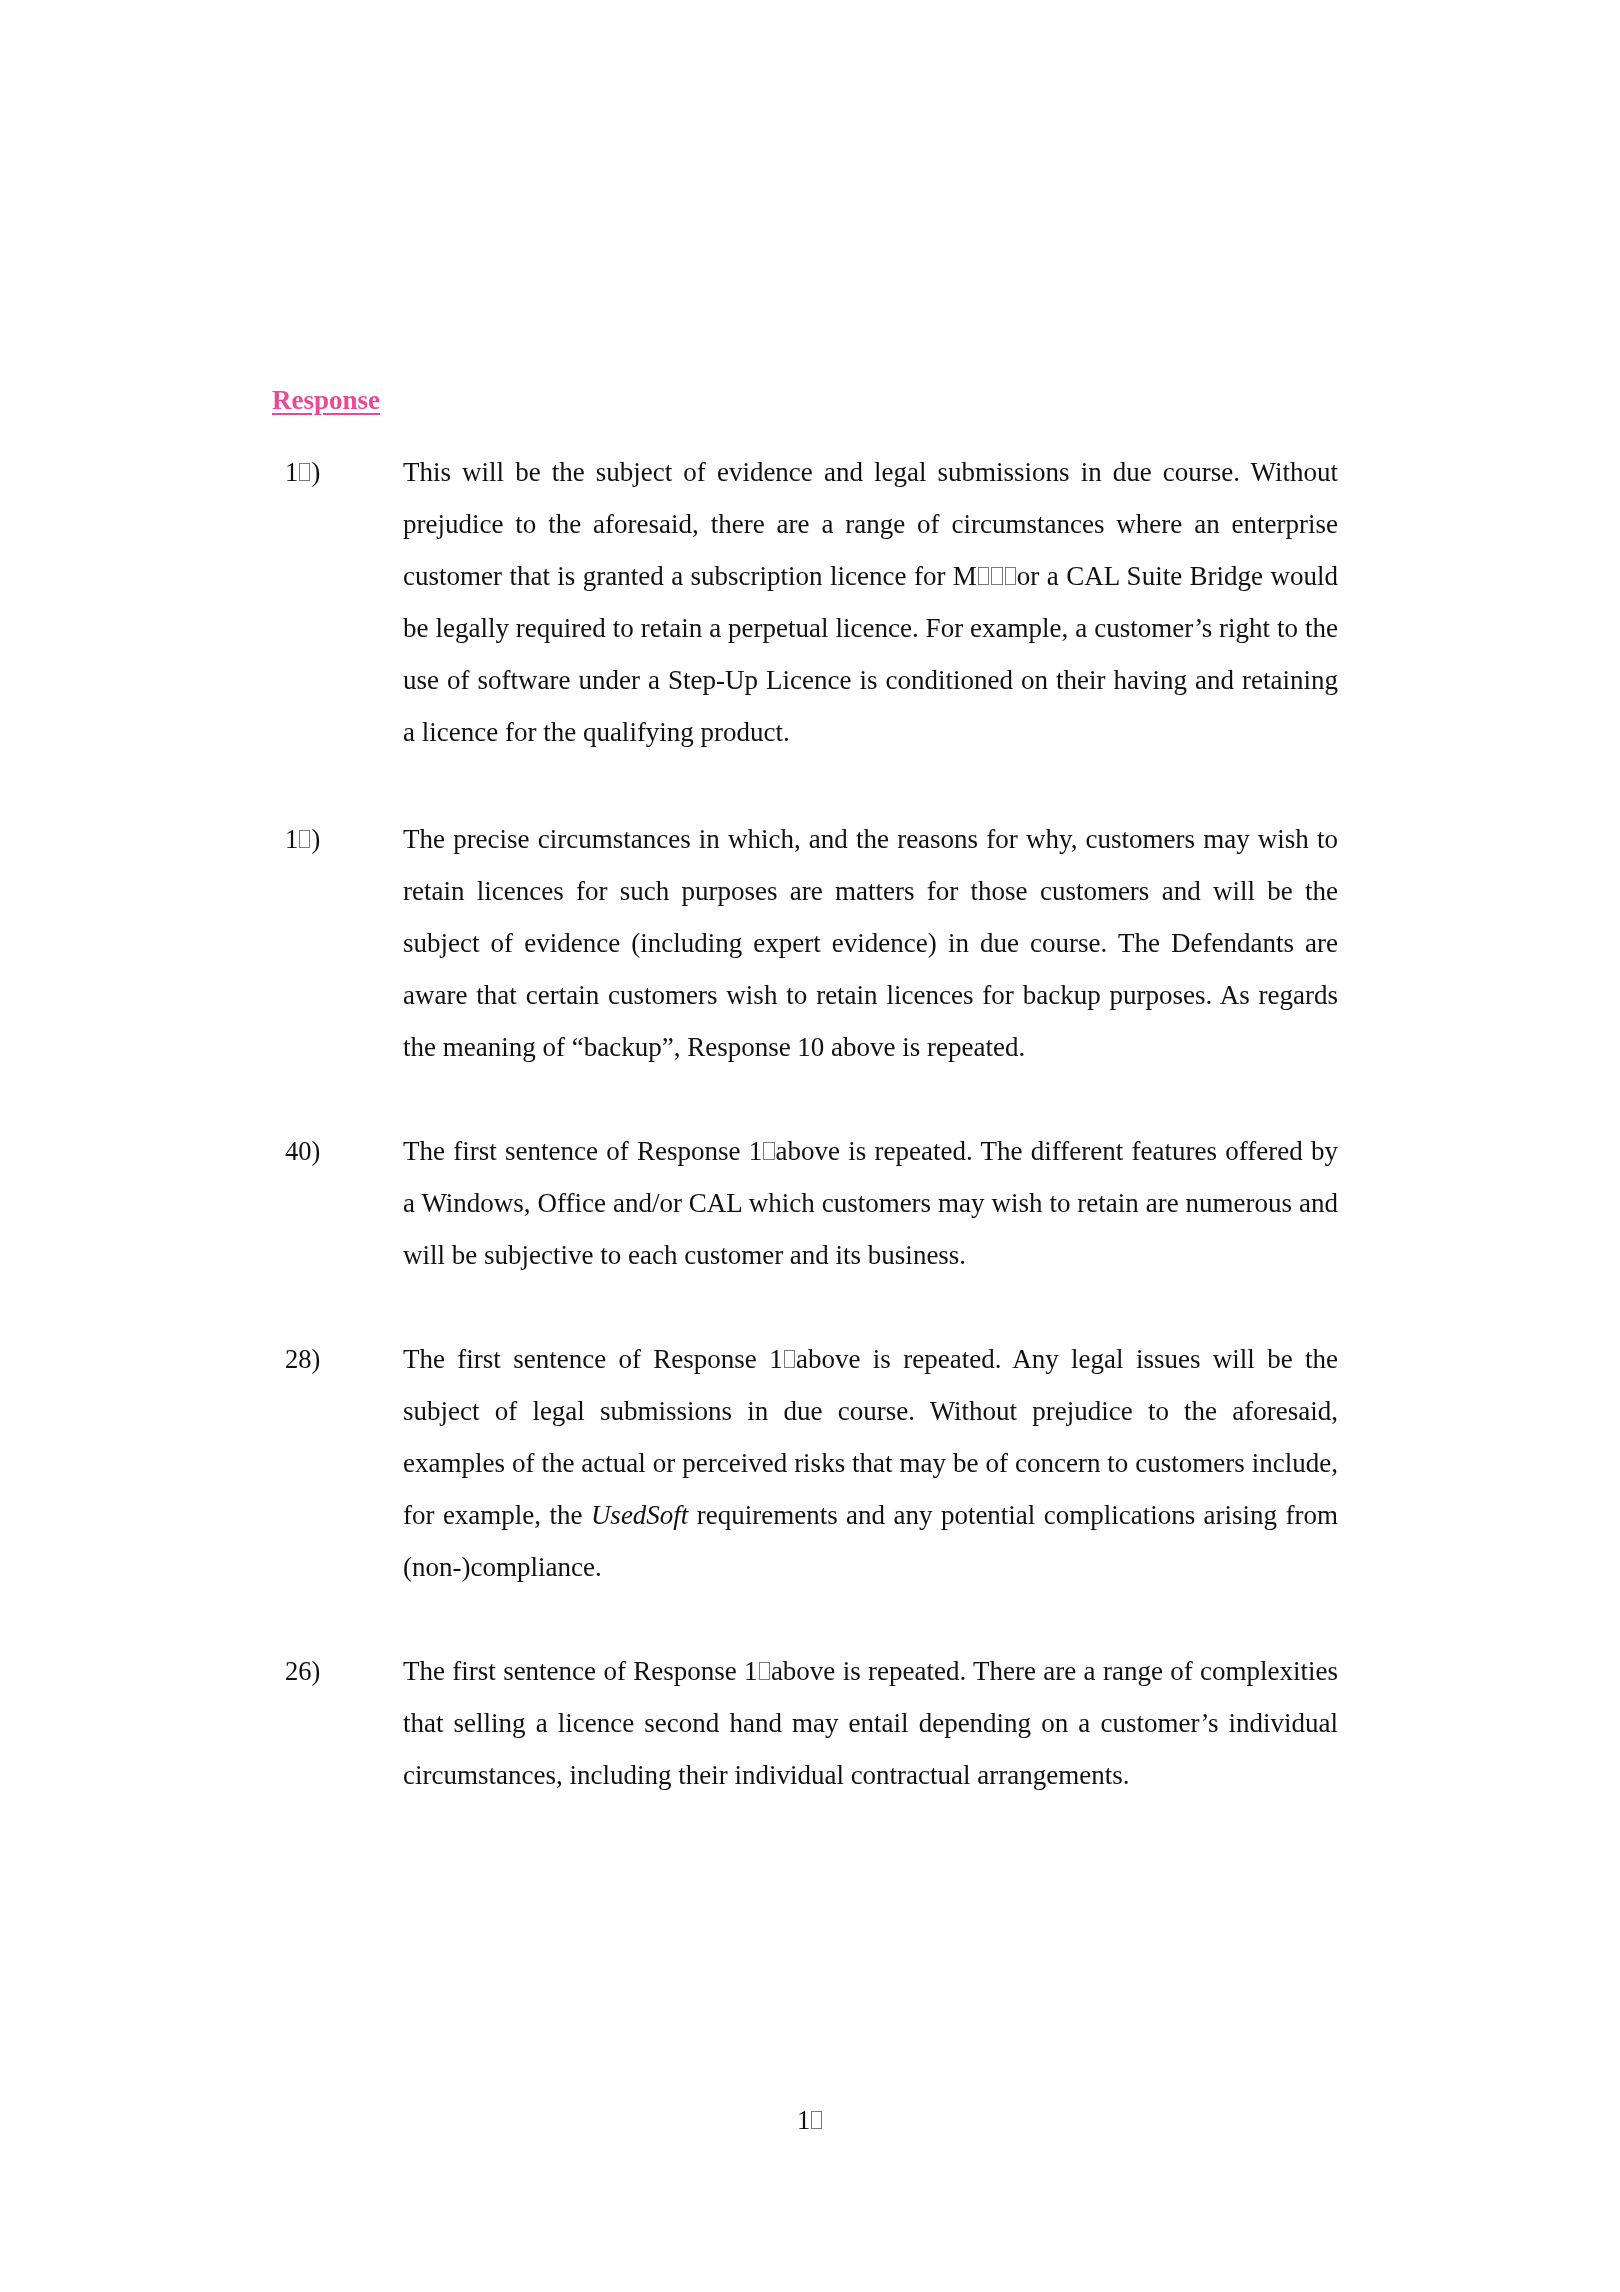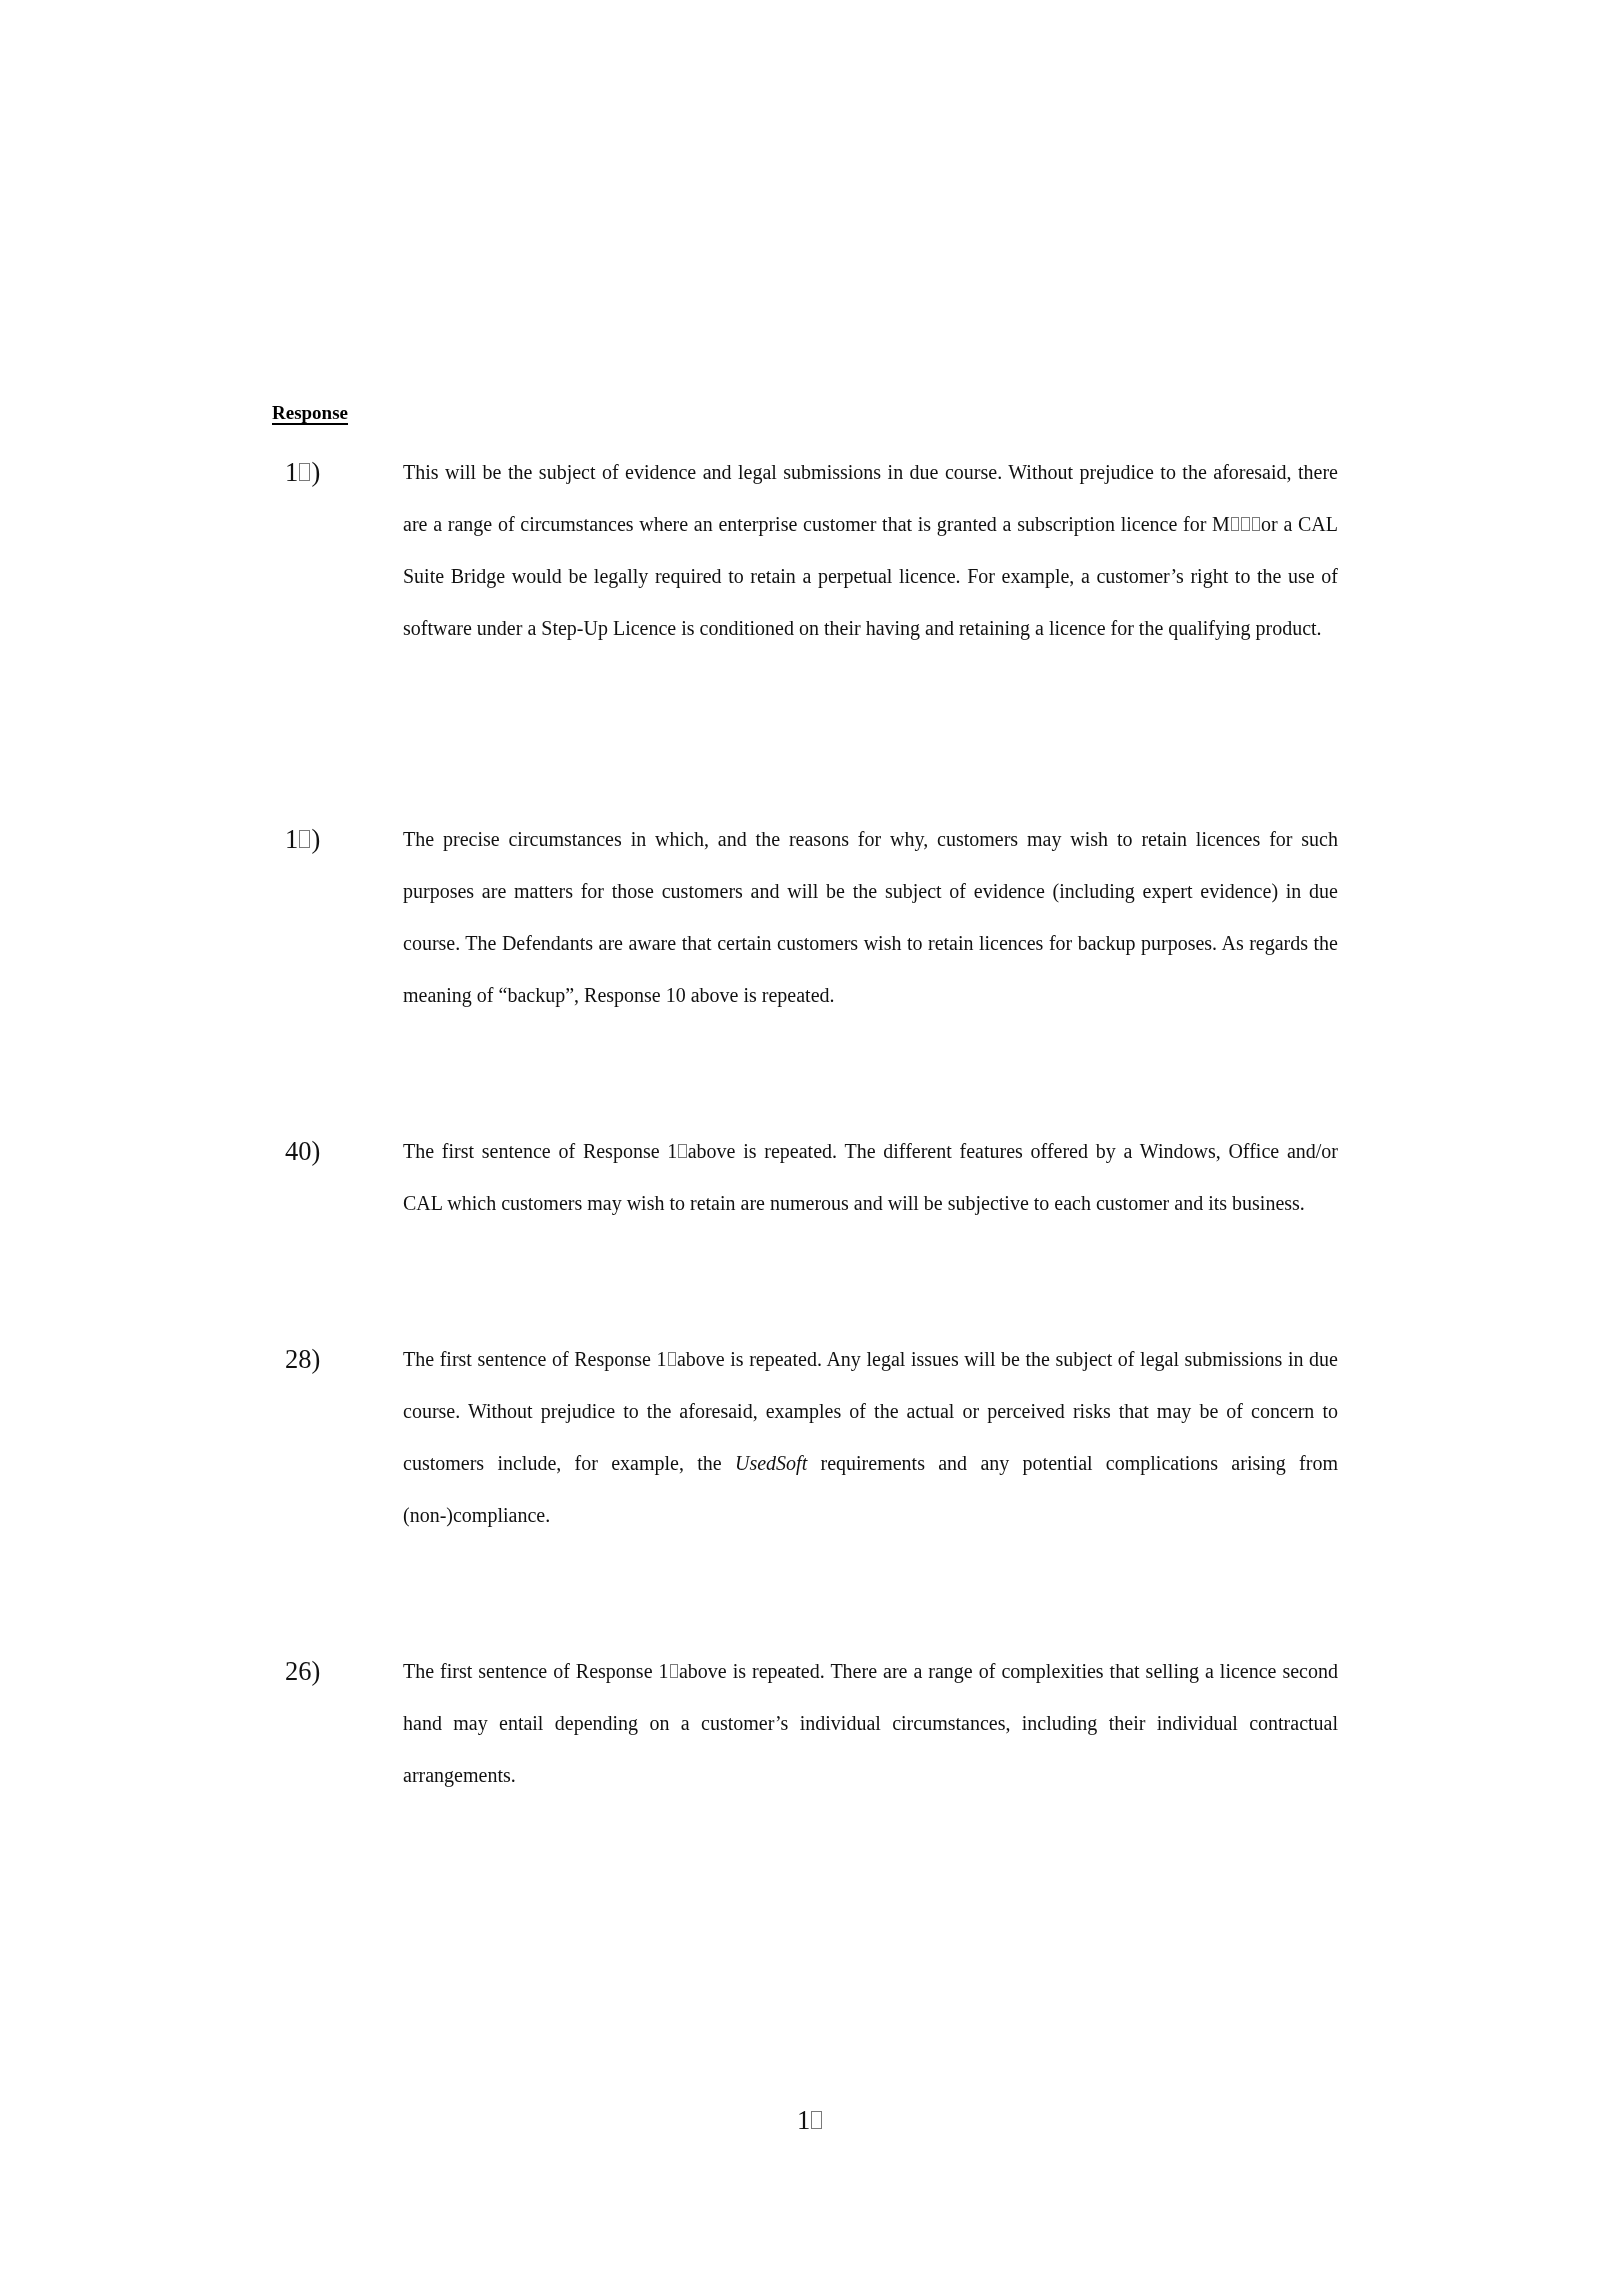--- a/index.html
+++ b/index.html
@@ -35,48 +35,47 @@
     display: inline-block;
     width: 78px;
   }
   .question em {
     font-style: italic;
   }
   .response-heading {
     position: absolute;
     left: 272px;
     top: 383px;
-    font-size: 19px;
+    font-size: 27px;
     line-height: 35px;
     font-weight: bold;
     text-decoration: underline;
     text-underline-offset: 3.9px;
     text-decoration-thickness: 2px;
-    color: #000000;
-    margin-top: 12px;
+    color: #ec4899;
   }
   .para {
     position: absolute;
     left: 0;
     width: 1620px;
   }
   .para .label {
     position: absolute;
     left: 285px;
     top: 0;
     font-size: 26.5px;
     line-height: 52px;
     white-space: nowrap;
   }
   .para .body {
     position: absolute;
     left: 403px;
     top: 0;
     width: 935px;
-    font-size: 20px;
+    font-size: 27px;
     line-height: 52px;
     text-align: justify;
     text-align-last: left;
   }
   .para .body em { font-style: italic; }
   .missing {
     display: inline-block;
     width: 0.42em;
     height: 0.68em;
     border: 1px solid #7a7a7a;

